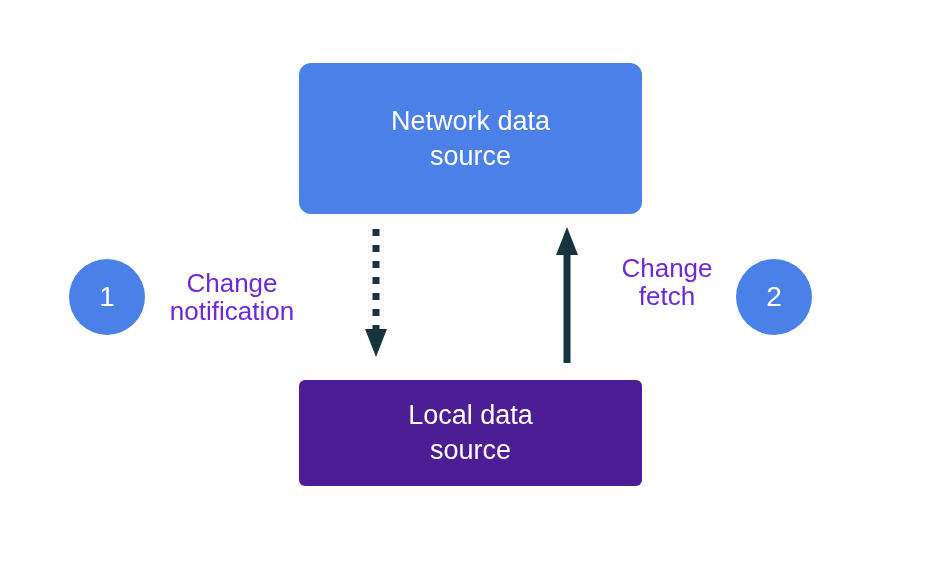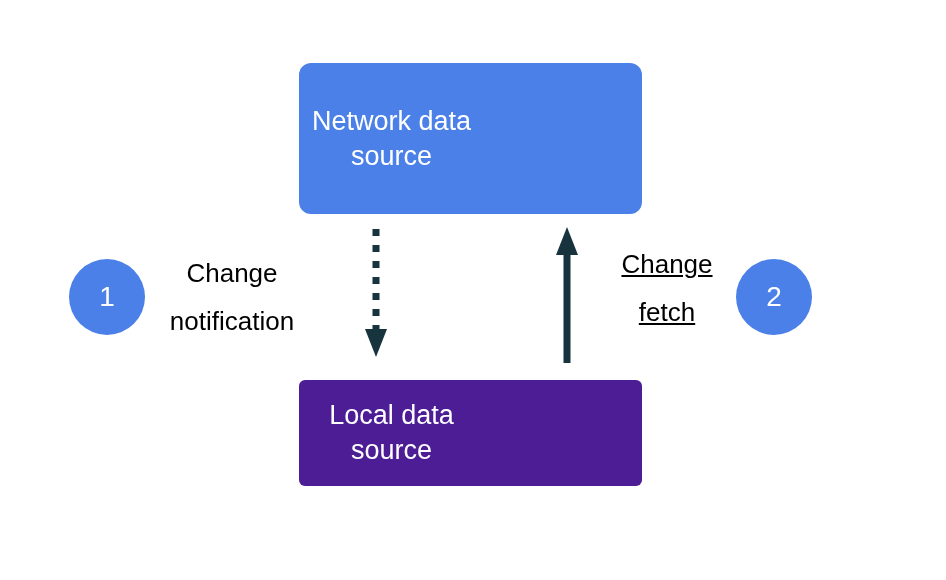--- a/index.html
+++ b/index.html
@@ -12,20 +12,21 @@
     position: relative;
     width: 946px;
     height: 580px;
     background: #ffffff;
     overflow: hidden;
   }
   .node {
     position: absolute;
     display: flex;
     align-items: center;
+    justify-content: center;
     text-align: center;
     color: #ffffff;
     font-size: 27px;
     line-height: 35px;
     font-weight: 400;
   }
   .node .node-label {
     max-width: 185px;
   }
   .node-network {
@@ -53,30 +54,30 @@
     color: #ffffff;
     font-size: 28px;
     display: flex;
     align-items: center;
     justify-content: center;
   }
   .circle-1 { left: 69px;  top: 259px; }
   .circle-2 { left: 736px; top: 259px; }
   .step-label {
     position: absolute;
-    color: #000000;
+    color: #6d28d9;
     font-size: 26px;
-    line-height: 48px;
+    line-height: 28px;
     text-align: center;
     display: flex;
     align-items: center;
     justify-content: center;
   }
   .label-1 { left: 157px; top: 263px; width: 150px; height: 68px; }
-  .label-2 { left: 592px; top: 254px; width: 150px; height: 68px; text-decoration: underline; }
+  .label-2 { left: 592px; top: 248px; width: 150px; height: 68px; }
   .arrow-svg {
     position: absolute;
   }
   .arrow-notification { left: 364px; top: 225px; }
   .arrow-fetch        { left: 555px; top: 225px; }
 </style>
 </head>
 <body>
 
 <div class="canvas">

